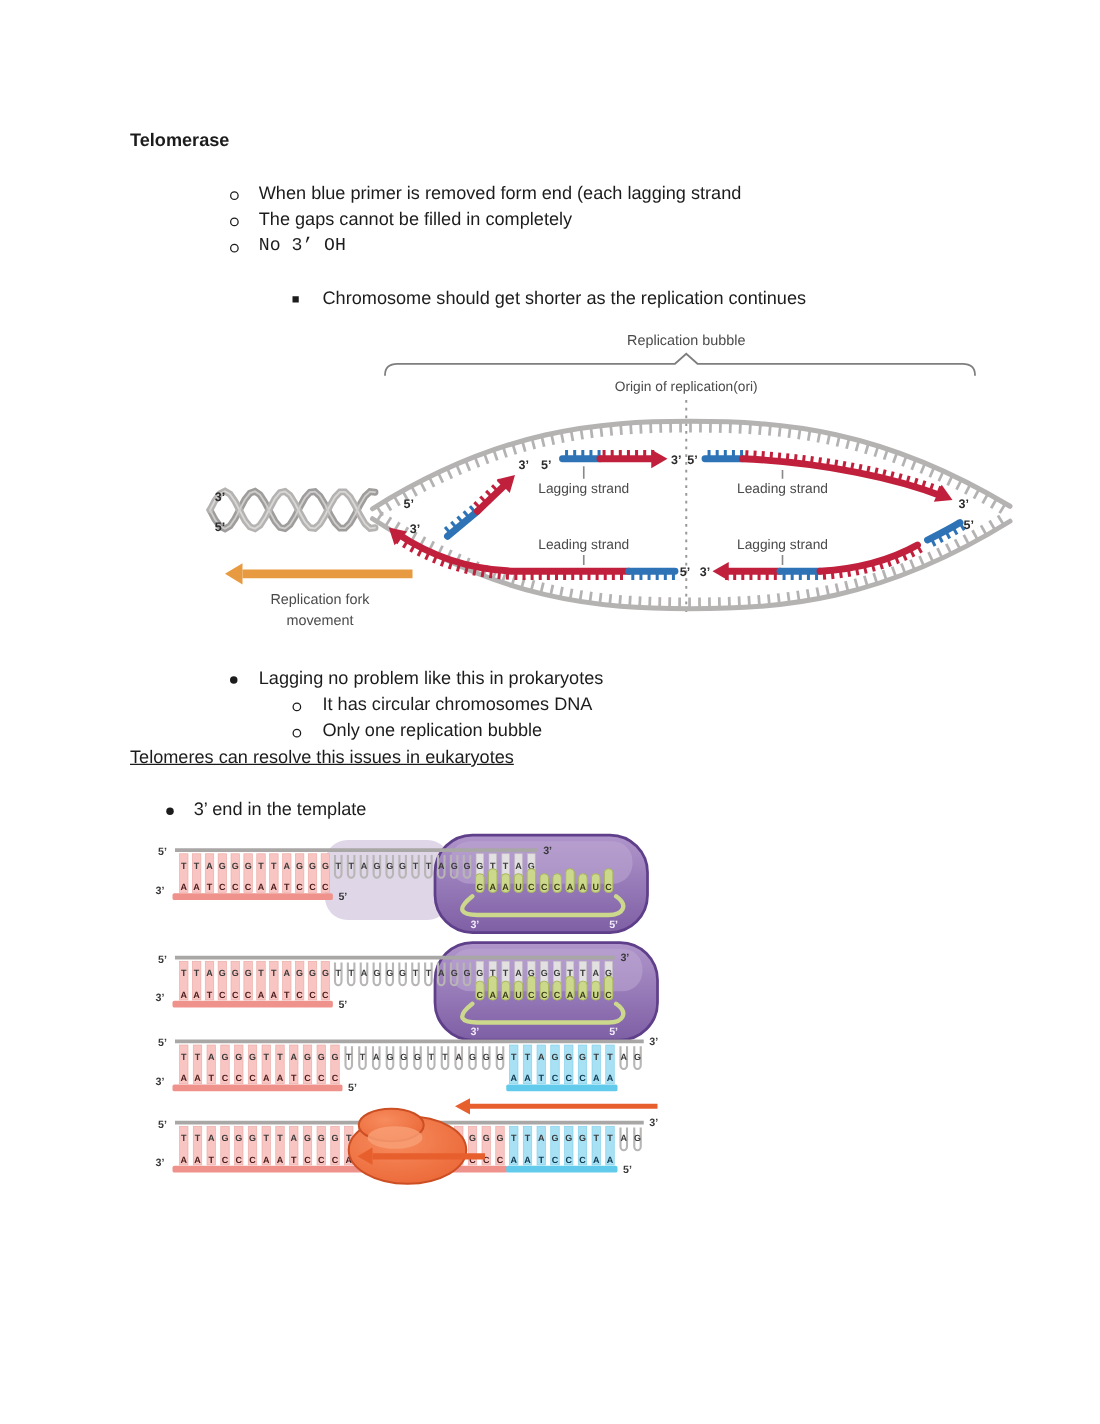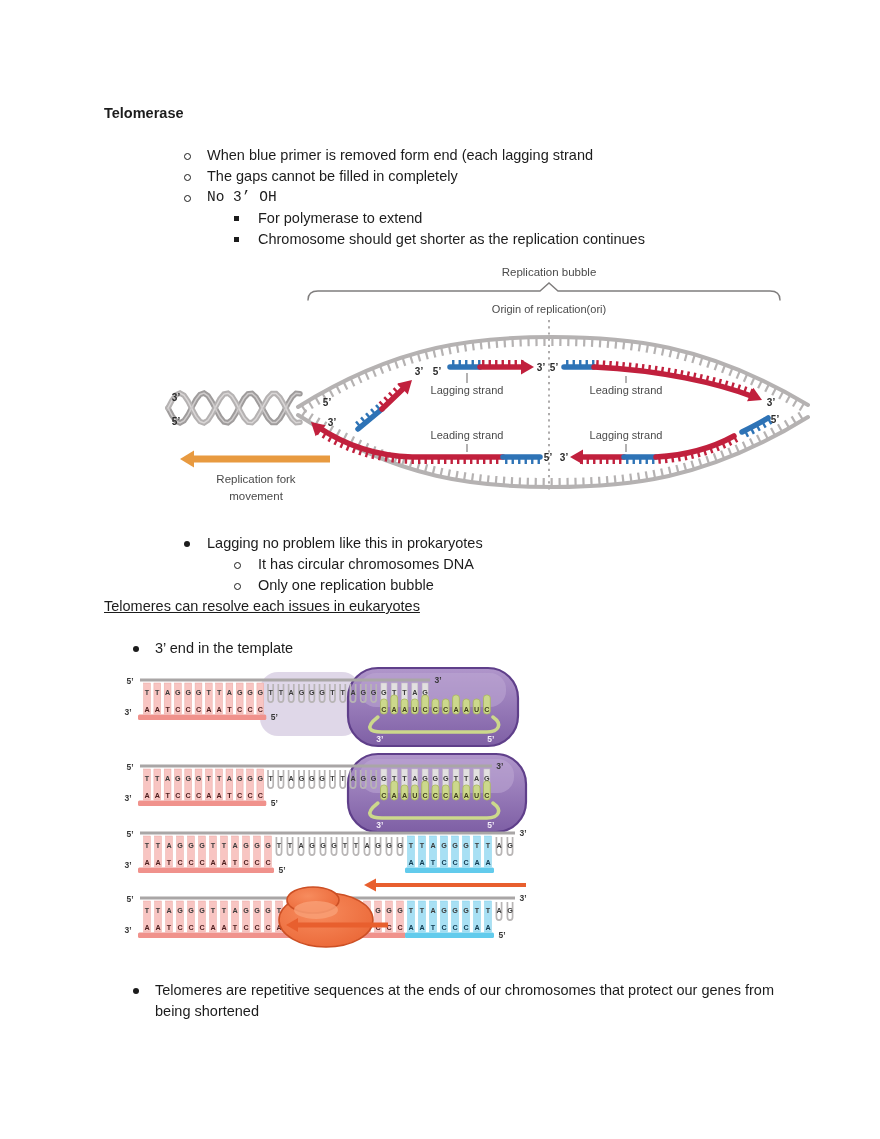--- a/index.html
+++ b/index.html
@@ -35,24 +35,20 @@
       <span class="mk mk-circle l2"></span>
       <span class="txt2" style="display:block;">When blue primer is removed form end (each lagging strand</span>
     </div>
   <div class="tline" style="top:166px;">
       <span class="mk mk-circle l2"></span>
       <span class="txt2" style="display:block;">The gaps cannot be filled in completely</span>
     </div>
   <div class="tline" style="top:187px;">
       <span class="mk mk-circle l2"></span>
       <span class="txt2" style="display:block;font-family:Liberation Mono, monospace;">No 3’ OH</span>
-    </div>
-  <div class="tline" style="top:208px;">
-      <span class="mk mk-square l3"></span>
-      <span class="txt3" style="display:block;">For polymerase to extend</span>
     </div>
   <div class="tline" style="top:229px;">
       <span class="mk mk-square l3"></span>
       <span class="txt3" style="display:block;">Chromosome should get shorter as the replication continues</span>
     </div>
 
   <svg class="fig" id="fig1" style="left:160px;top:255px;" width="670" height="277" viewBox="0 0 670 277">
       <text x="389" y="21" font-size="11.5" text-anchor="middle" fill="#4a4a4a" font-weight="normal">Replication bubble</text>
       <path d="M148,45 Q148,36 158,36 L380,36 L389,28 L398,36 L610,36 Q620,36 620,45" stroke="#7f7d7d" stroke-width="1.4" fill="none" stroke-linecap="round"></path>
       <text x="389" y="58" font-size="11" text-anchor="middle" fill="#4a4a4a" font-weight="normal">Origin of replication(ori)</text>
@@ -363,21 +359,21 @@
     </div>
   <div class="tline" style="top:554px;">
       <span class="mk mk-circle l3"></span>
       <span class="txt3" style="display:block;">It has circular chromosomes DNA</span>
     </div>
   <div class="tline" style="top:575px;">
       <span class="mk mk-circle l3"></span>
       <span class="txt3" style="display:block;">Only one replication bubble</span>
     </div>
 
-  <div class="tline u" style="top:596px;">Telomeres can resolve each issues in eukaryotes</div>
+  <div class="tline u" style="top:596px;">Telomeres can resolve this issues in eukaryotes</div>
 
   <div class="tline" style="top:638px;">
       <span class="mk mk-disc l1"></span>
       <span class="txt1" style="display:block;">3’ end in the template</span>
     </div>
 
   <svg class="fig" id="fig2" style="left:120px;top:663px;" width="415" height="300" viewBox="0 0 415 300">
       <defs>
         <linearGradient id="purpleG" x1="0" y1="0" x2="0" y2="1">
           <stop offset="0%" stop-color="#b096cb"></stop>
@@ -807,18 +803,14 @@
       <ellipse cx="193" cy="237" rx="26" ry="13" fill="url(#orangeG)" stroke="#cc4f24" stroke-width="1.6"></ellipse>
       <ellipse cx="196" cy="247" rx="22" ry="9" fill="#f9a077" opacity="0.8"></ellipse>
       <line x1="268" y1="262" x2="178" y2="262" stroke="#e85f2e" stroke-width="5"></line>
       <polygon points="166,262 178,255 178,269" fill="#e85f2e"></polygon>
       <text x="10" y="239" font-size="8.5" text-anchor="middle" fill="#383838" font-weight="bold">5’</text>
       <text x="8" y="270" font-size="8.5" text-anchor="middle" fill="#383838" font-weight="bold">3’</text>
       <text x="403" y="238" font-size="8.5" text-anchor="middle" fill="#383838" font-weight="bold">3’</text>
       <text x="382" y="275" font-size="8.5" text-anchor="middle" fill="#383838" font-weight="bold">5’</text>
     </svg>
 
-  <div class="tline wrap" style="top:980px;">
-      <span class="mk mk-disc l1"></span>
-      <span class="txt1" style="display:block;">Telomeres are repetitive sequences at the ends of our chromosomes that protect our genes from being shortened</span>
-    </div>
 
 </div>
 
 </body></html>

